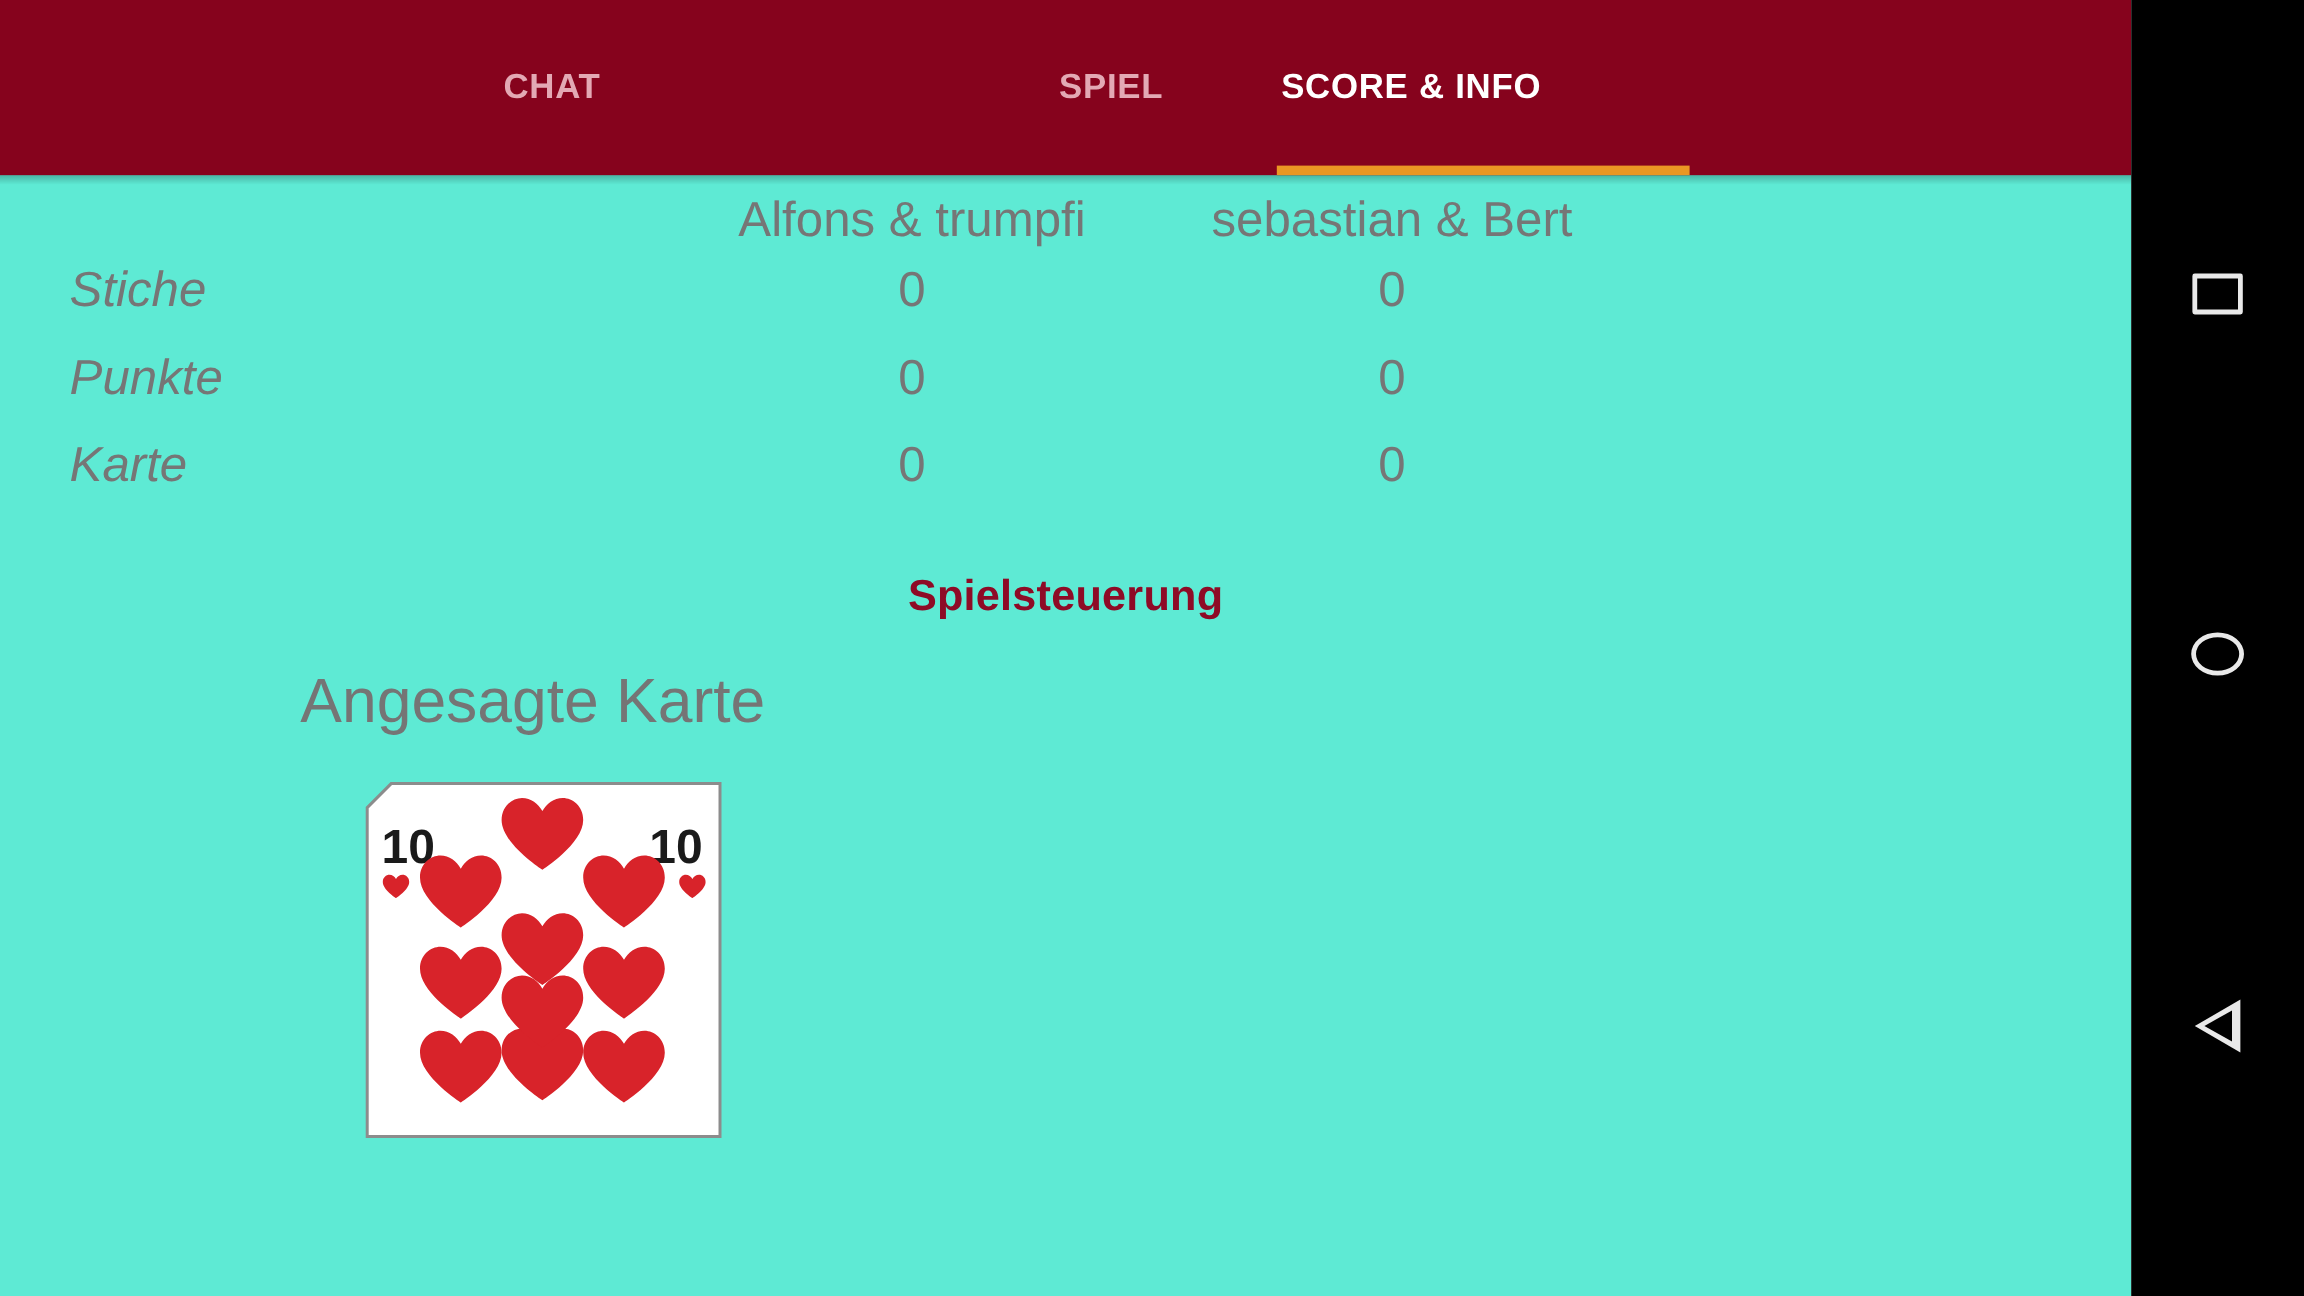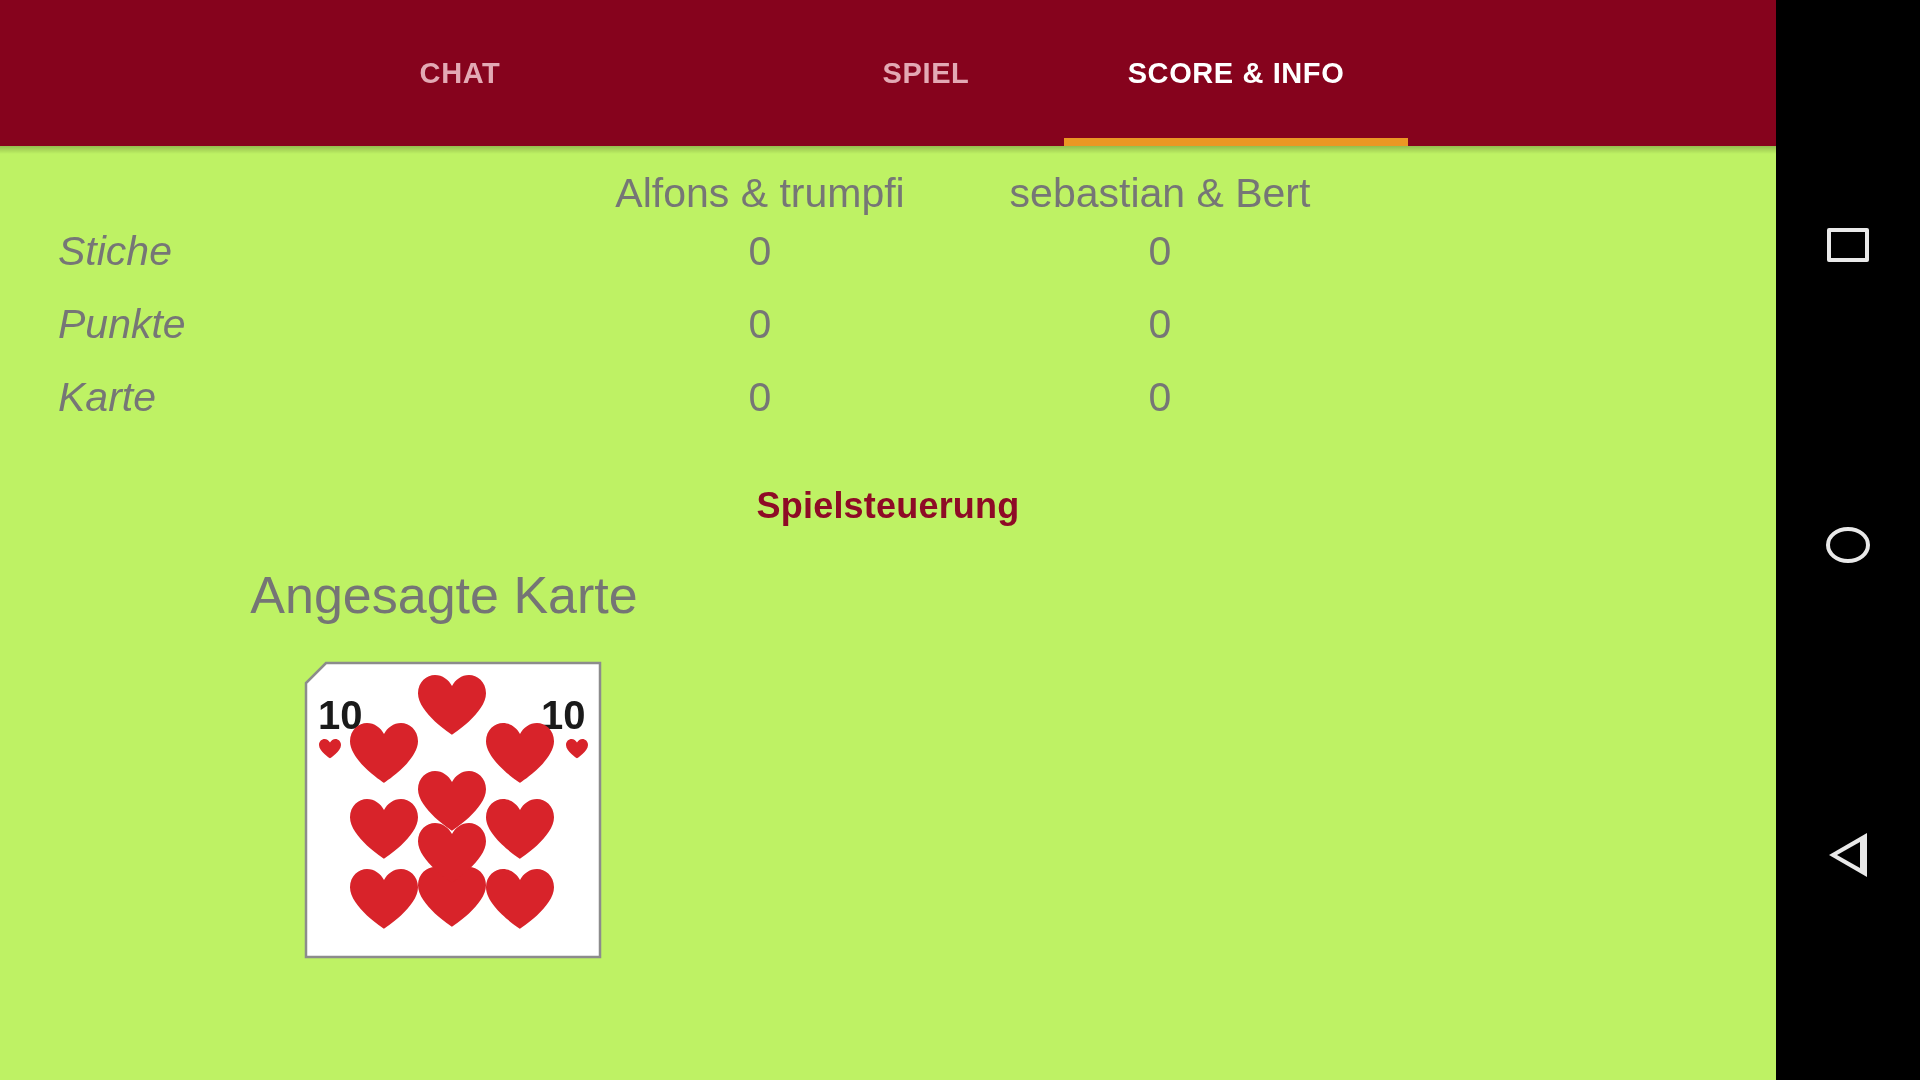--- a/index.html
+++ b/index.html
@@ -18,21 +18,21 @@
     height: 1080px;
     background: #ffffff;
   }
 
   
   #app {
     position: absolute;
     left: 0; top: 0;
     width: 1776px;
     height: 1080px;
-    background: #bef264;
+    background: #5eead4;
     overflow: hidden;
   }
 
   
   #tabbar {
     position: relative;
     width: 100%;
     height: 146px;
     background: #86031d;
   }
@@ -54,21 +54,21 @@
     position: relative;
     font-size: 29px;
     font-weight: bold;
     letter-spacing: 0.6px;
     cursor: pointer;
     user-select: none;
   }
 
   .tab-0 { position: absolute; left: 372px;  width: 176px; }
   .tab-1 { position: absolute; left: 838px;  width: 176px; }
-  .tab-2 { position: absolute; left: 1064px; width: 344px; }
+  .tab-2 { position: absolute; left: 1004px; width: 344px; }
 
   .tab.inactive { color: #e3a9b4; }
   .tab.active   { color: #ffffff; }
 
   .tab-indicator {
     position: absolute;
     left: 1064px;
     top: 138px;
     width: 344px;
     height: 8px;
@@ -82,21 +82,20 @@
     width: 100%;
     height: 8px;
     background: linear-gradient(to bottom, rgba(0,0,0,0.22), rgba(0,0,0,0));
     pointer-events: none;
   }
 
   
   #score-table {
     position: relative;
     width: 100%;
-    padding-top: 10px;
   }
 
   .srow {
     display: flex;
     width: 100%;
     align-items: baseline;
   }
 
   .c-label  { width: 560px; padding-left: 58px; text-align: left; }
   .c-team-a { width: 400px; text-align: center; }

